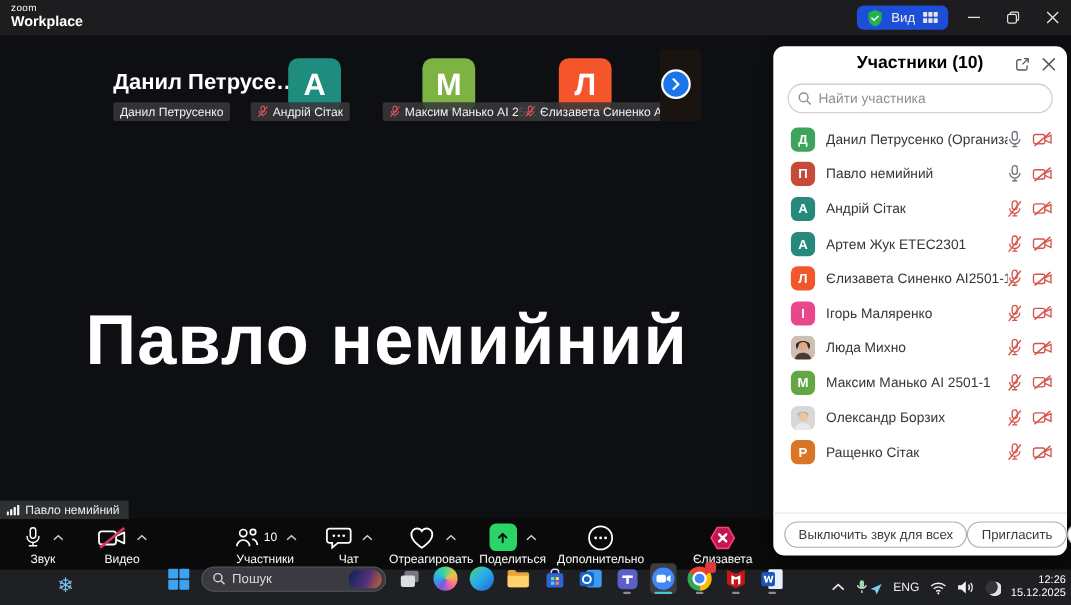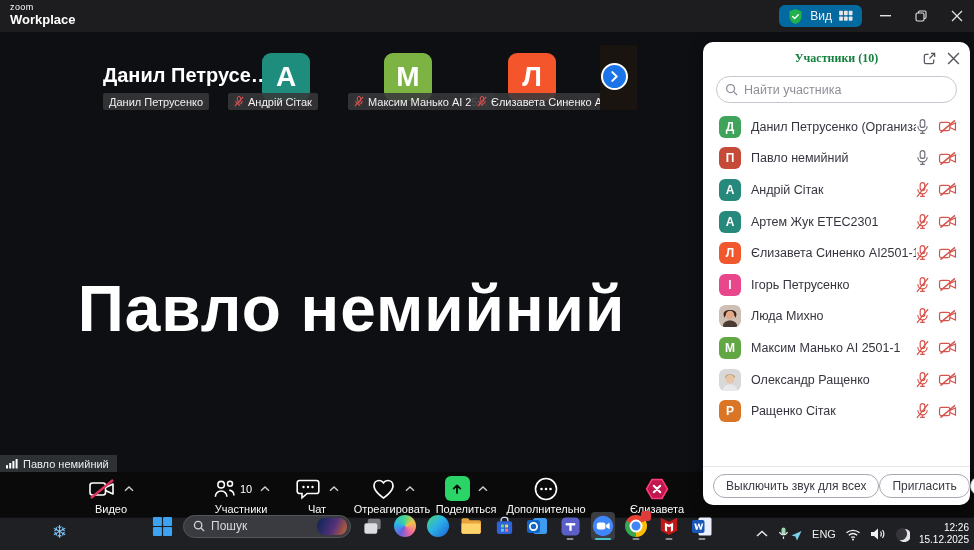--- a/index.html
+++ b/index.html
@@ -3,21 +3,21 @@
 <meta charset="utf-8">
 <style>
   html,body{margin:0;padding:0;background:#000;}
   .screen{position:relative;width:974px;height:550px;background:#0d0f12;overflow:hidden;
     font-family:"Liberation Sans",sans-serif;-webkit-font-smoothing:antialiased;}
   
   .titlebar{position:absolute;left:0;top:0;width:100%;height:32px;background:#1d1d1f;z-index:8;}
   .logo{position:absolute;left:10px;top:3px;color:#fff;line-height:1;}
   .logo .l1{font-size:9px;font-weight:400;letter-spacing:.4px;}
   .logo .l2{font-size:13px;font-weight:700;margin-top:1px;text-align:right;}
-  .view-pill{position:absolute;right:112px;top:5px;height:22px;background:#0369a1;border-radius:6px;
+  .view-pill{position:absolute;right:112px;top:5px;height:22px;background:#1d4ed8;border-radius:6px;
     display:flex;align-items:center;gap:7px;padding:0 9px;cursor:default;}
   .view-pill span{color:#f0f0f0;font-size:12px;}
   .winbtn{position:absolute;top:0;width:30px;height:32px;display:flex;align-items:center;justify-content:center;}
   .wb-min{right:74px}.wb-max{right:38px}.wb-close{right:2px}
   
   .stage{position:absolute;left:0;top:32px;width:100%;height:440px;background:#0d0f12;z-index:1;}
   .big-name{position:absolute;left:0;top:240px;width:703px;text-align:center;color:#fff;
     font-size:64px;font-weight:700;letter-spacing:1px;white-space:nowrap;}
   .tile-bigtext{position:absolute;color:#fff;font-size:20px;font-weight:700;white-space:nowrap;}
   .tile-avatar{position:absolute;width:48px;height:48px;border-radius:9px;display:flex;align-items:center;
@@ -33,21 +33,21 @@
   .toolbar{position:absolute;left:0;top:472px;width:100%;height:45px;background:#0a0a0b;z-index:2;}
   .tb-item{position:absolute;top:3px;display:flex;flex-direction:column;align-items:center;cursor:default;}
   .tb-iconrow{height:27px;display:flex;align-items:center;gap:8px;}
   .tb-label{color:#fbfbfb;font-size:11px;margin-top:1px;white-space:nowrap;}
   .tb-badge{color:#fff;font-size:11px;margin-left:-5px;}
   .share-box{width:25px;height:25px;border-radius:6px;background:#2bd467;display:flex;align-items:center;justify-content:center;}
   
   .panel{position:absolute;left:703px;top:42px;width:267px;height:463px;background:#fff;border-radius:10px;
     box-shadow:0 3px 14px rgba(0,0,0,.45);z-index:5;display:flex;flex-direction:column;}
   .panel-header{position:relative;height:32px;display:flex;align-items:center;justify-content:center;}
-  .panel-title{font-size:12px;font-weight:700;color:#15803d;font-family:Liberation Serif, serif;}
+  .panel-title{font-size:16px;font-weight:700;color:#000000;}
   .panel-hicons{position:absolute;right:10px;top:0;height:32px;display:flex;align-items:center;gap:10px;}
   .search-wrap{margin:2px 13px 6px;position:relative;}
   .search-wrap svg{position:absolute;left:9px;top:7px;}
   .search-input{width:100%;height:27px;box-sizing:border-box;border:1px solid #c7c7cf;border-radius:14px;
     padding:0 10px 0 27px;font-size:12.5px;color:#333;outline:none;font-family:"Liberation Sans",sans-serif;}
   .search-input::placeholder{color:#8e8e98;}
   .p-list{flex:1;overflow:hidden;padding-top:2px;}
   .p-row{display:flex;align-items:center;height:31.6px;padding:0 13px 0 16px;}
   .p-avatar{flex:none;width:22px;height:22px;border-radius:6px;display:flex;align-items:center;justify-content:center;
     color:#fff;font-size:12px;font-weight:700;margin-right:10px;overflow:hidden;}
@@ -184,20 +184,37 @@
         </svg>
       </div>
     <div class="winbtn wb-close">
         <svg width="12" height="12" viewBox="0 0 12 12" stroke="#e2e2e2" stroke-width="1.3">
           <path d="M1 1l10 10M11 1L1 11"></path>
         </svg>
       </div>
   </div>
 
   <div class="toolbar" id="toolbar">
+      <div class="tb-item" style="left: 8px; width: 62px;">
+        <div class="tb-iconrow">
+          <span style="display:flex">
+            <svg width="20" height="26" viewBox="0 0 24 26" fill="none" stroke="#fff" stroke-width="1.6" stroke-linecap="round">
+              <rect x="9" y="2" width="6" height="11.5" rx="3"></rect>
+              <path d="M5.5 11.5a6.5 6.5 0 0 0 13 0"></path>
+              <path d="M12 18v3.5M8 21.5h8"></path>
+            </svg>
+          </span>
+          <span style="display:flex">
+            <svg width="10" height="6" viewBox="0 0 10 6" fill="none" stroke="#cfcfcf" stroke-width="1.4">
+              <path d="M1 4.7L5 1l4 3.7"></path>
+            </svg>
+          </span>
+        </div>
+        <div class="tb-label">Звук</div>
+      </div>
       <div class="tb-item" style="left: 76px; width: 70px;">
         <div class="tb-iconrow">
           <span style="display:flex">
             <svg width="28" height="24" viewBox="0 0 28 22" fill="none">
               <rect x="2" y="5" width="15.5" height="12" rx="2.5" stroke="#fff" stroke-width="1.6"></rect>
               <path d="M17.5 9.5l7.5-3.5v10l-7.5-3.5" stroke="#fff" stroke-width="1.6" stroke-linejoin="round"></path>
               <line x1="3" y1="20" x2="25" y2="2" stroke="#e0355f" stroke-width="2.3"></line>
             </svg>
           </span>
           <span style="display:flex">
@@ -429,21 +446,21 @@
                 <path d="M12.5 7l6-2.8v7.6l-6-2.8"></path>
                 <line x1="2.5" y1="14.5" x2="18" y2="1.5" stroke-width="1.5"></line>
               </svg>
             </span>
           </div>
         </div>
         <div class="p-row">
           <div class="p-avatar" style="background:#e8478b">
             <span>І</span>
           </div>
-          <div class="p-name">Ігорь Петрусенко</div>
+          <div class="p-name">Ігорь Маляренко</div>
           <div class="p-icons">
             <span style="display:flex">
               <svg width="13" height="18" viewBox="0 0 14 18" fill="none" stroke="#d5544c" stroke-width="1.3">
                 <rect x="4.5" y="1" width="5" height="8.5" rx="2.5"></rect>
                 <path d="M2 8.2a5 5 0 0 0 10 0M7 13.2v2.3M4.5 15.8h5"></path>
                 <line x1="1" y1="16.5" x2="13" y2="1.5" stroke-width="1.4"></line>
               </svg>
             </span>
             <span style="display:flex">
               <svg width="19" height="15" viewBox="0 0 20 16" fill="none" stroke="#d5544c" stroke-width="1.3">
@@ -505,21 +522,21 @@
         </div>
         <div class="p-row">
           <div class="p-avatar">
             <svg width="22" height="22" viewBox="0 0 24 24">
               <rect width="24" height="24" rx="6" fill="#d8d8d8"></rect>
               <path d="M6.5 9.5c0-5 11-5 11 0z" fill="#bb9a6e"></path>
               <circle cx="12" cy="11" r="4.8" fill="#e8c5a4"></circle>
               <path d="M4 24c0-4.4 3.6-7 8-7s8 2.6 8 7z" fill="#e9e9ec"></path>
             </svg>
           </div>
-          <div class="p-name">Олександр Ращенко</div>
+          <div class="p-name">Олександр Борзих</div>
           <div class="p-icons">
             <span style="display:flex">
               <svg width="13" height="18" viewBox="0 0 14 18" fill="none" stroke="#d5544c" stroke-width="1.3">
                 <rect x="4.5" y="1" width="5" height="8.5" rx="2.5"></rect>
                 <path d="M2 8.2a5 5 0 0 0 10 0M7 13.2v2.3M4.5 15.8h5"></path>
                 <line x1="1" y1="16.5" x2="13" y2="1.5" stroke-width="1.4"></line>
               </svg>
             </span>
             <span style="display:flex">
               <svg width="19" height="15" viewBox="0 0 20 16" fill="none" stroke="#d5544c" stroke-width="1.3">

